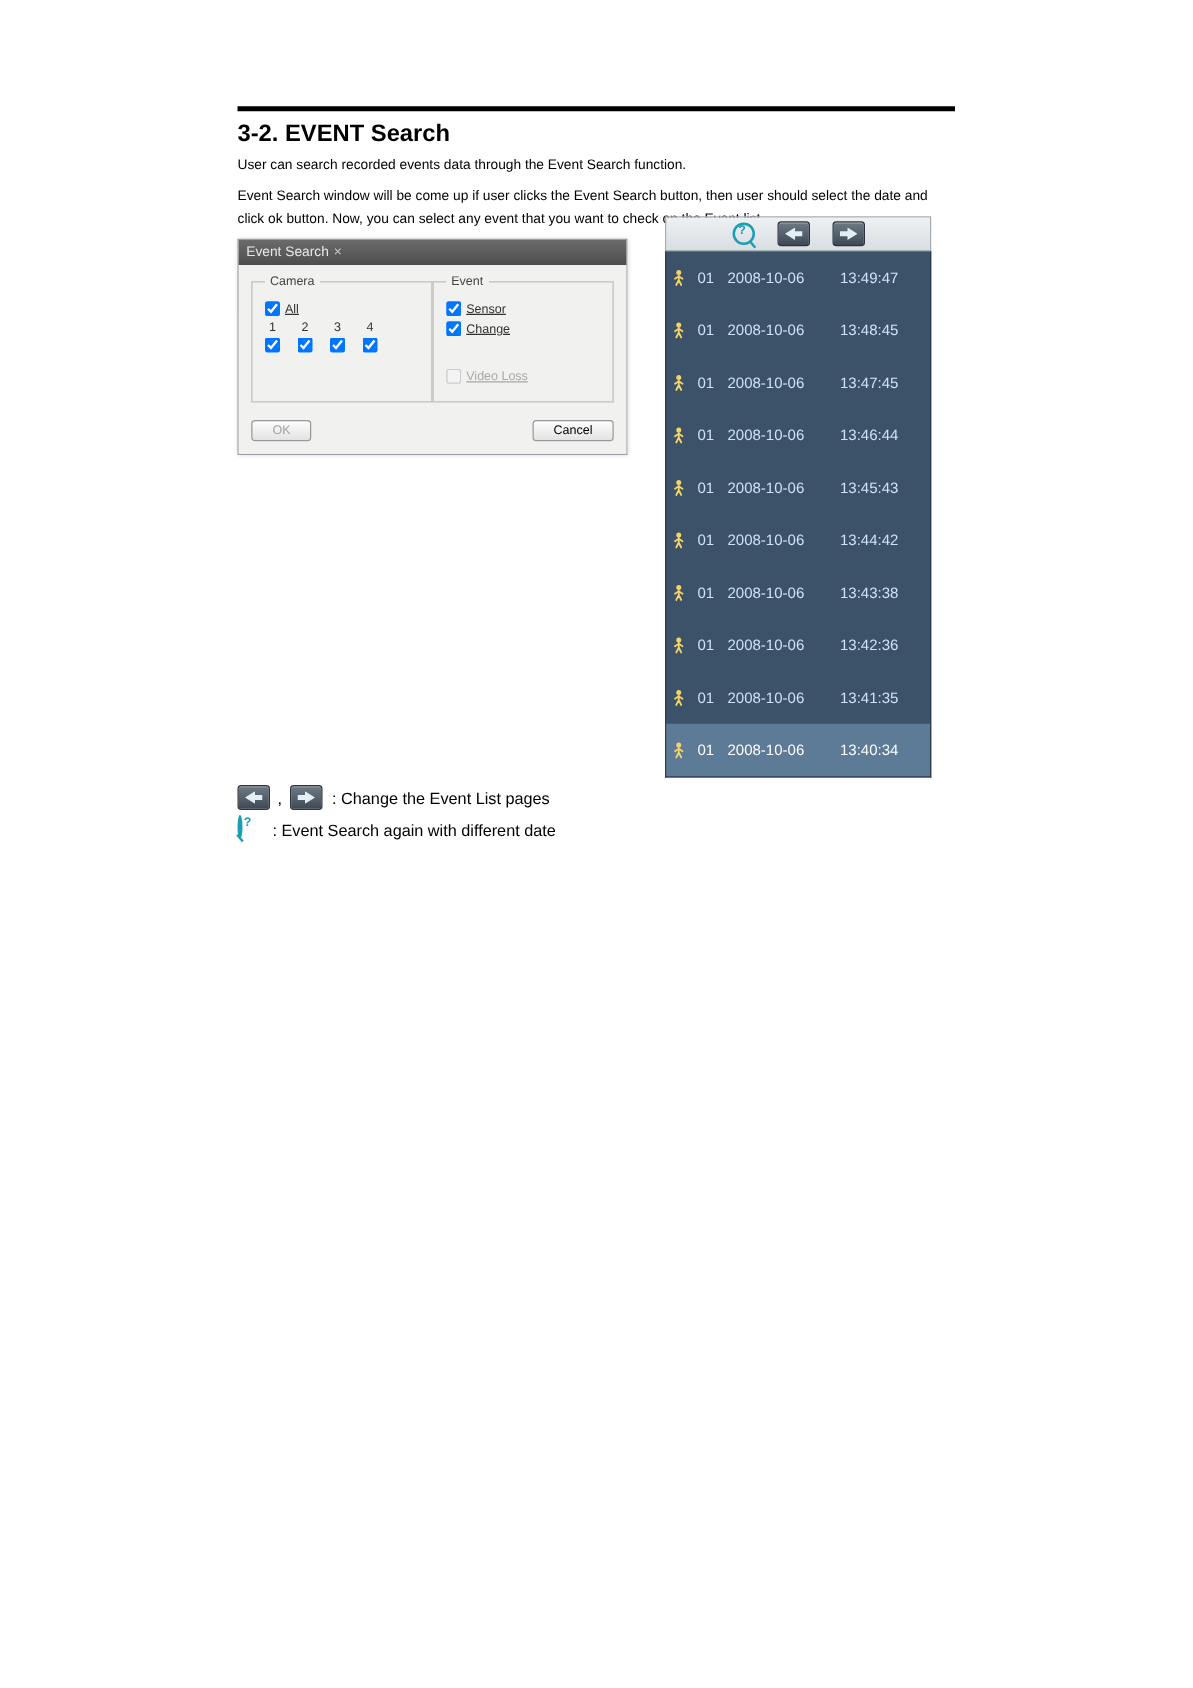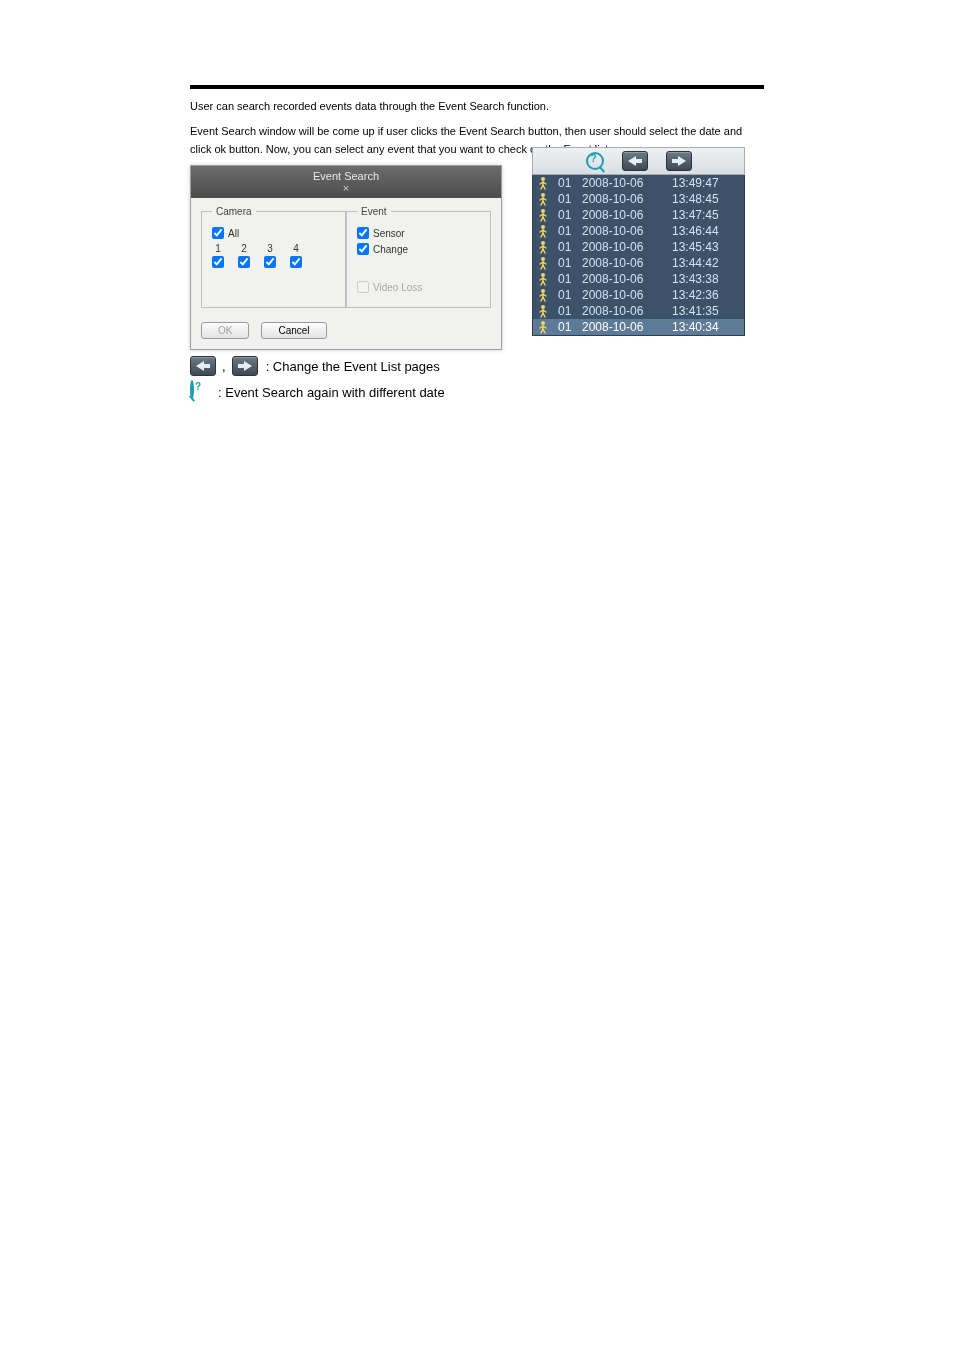--- a/index.html
+++ b/index.html
@@ -48,21 +48,20 @@
     font-family: Tahoma, Arial, sans-serif;
   }
   .dlg-title {
     background: linear-gradient(#6b6b6b,#4d4d4d);
     color: #e8e8e8;
     font-size: 11px;
     padding: 4px 6px;
     display: flex;
     justify-content: flex-start;
     align-items: center;
-    flex-direction: column;
   }
   .dlg-x {
     color: #ccc;
     font-size: 11px;
     padding: 0 4px;
   }
   .dlg-body {
     padding: 8px 10px 10px 10px;
     background: #f1f1ef;
   }
@@ -107,20 +106,21 @@
     flex: 1;
     min-height: 78px;
   }
   .chk-row {
     font-size: 10px;
     color: #333;
     display: flex;
     align-items: center;
     gap: 4px;
     margin: 4px 0;
+    text-decoration: underline;
   }
   .chk-disabled {
     color: #a8a8a8;
     margin-top: 26px;
   }
   .cam-grid {
     display: flex;
     gap: 14px;
     margin-top: 4px;
   }
@@ -128,21 +128,21 @@
     text-align: center;
     font-size: 10px;
     color: #333;
   }
   .cam-col .num {
     display: block;
     margin-bottom: 2px;
   }
   .dlg-btns {
     display: flex;
-    justify-content: flex-start;
+    justify-content: space-between;
     gap: 12px;
     margin-top: 6px;
   }
   .dlg-btn {
     font-size: 10px;
     padding: 2px 16px;
     border: 1px solid #9a9a9a;
     border-radius: 3px;
     background: linear-gradient(#fdfdfd,#e3e3e3);
   }
@@ -173,21 +173,21 @@
   }
   .evlist-body {
     background: #3b5268;
     border: 1px solid #2c3e50;
     border-top: none;
   }
   .ev-row {
     display: flex;
     align-items: center;
     gap: 6px;
-    padding: 1px 5px;
+    padding: 14px 5px;
     font-size: 12px;
     color: #cfe3f5;
     font-family: Tahoma, Arial, sans-serif;
   }
   .ev-row.selected {
     background: #5d7a96;
     color: #fff;
   }
   .ev-ico {
     width: 14px;
@@ -274,20 +274,21 @@
     width: 12px;
     height: 12px;
     margin: 0;
   }
 </style>
 </head>
 <body>
 
 <div class="page">
   <hr class="hr-top">
+  <h2 class="section-title">3-2. EVENT Search</h2>
   <p class="body-text">User can search recorded events data through the Event Search function.</p>
   <p class="body-text">Event Search window will be come up if user clicks the Event Search button, then user should select the date and click ok button. Now, you can select any event that you want to check on the Event list.</p>
 
   <div class="figure-row">
 
     <div class="dlg">
       <div class="dlg-title">
         <span>Event Search</span>
         <span class="dlg-x">×</span>
       </div>

